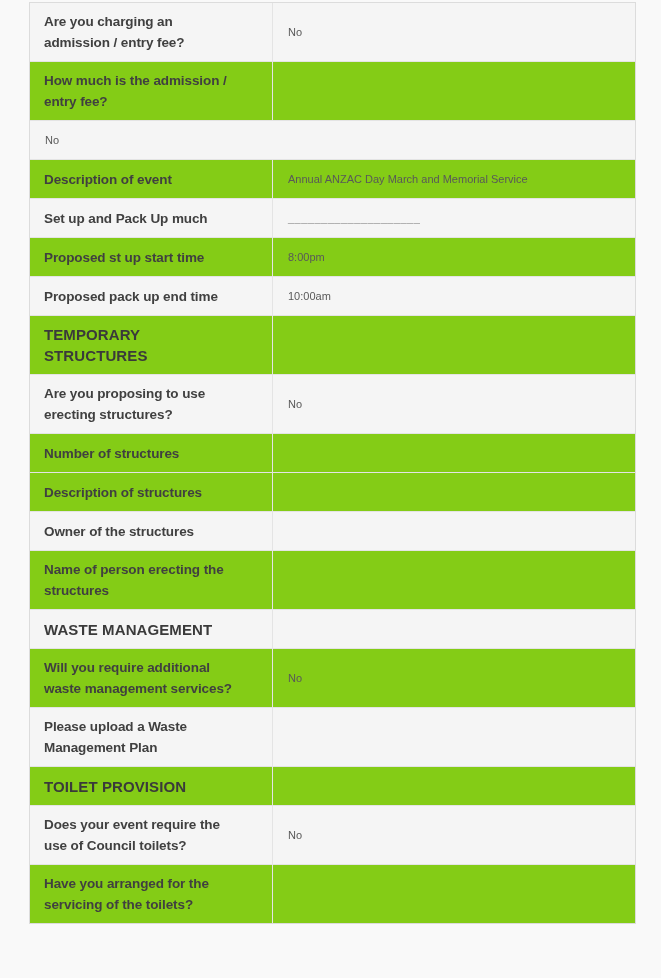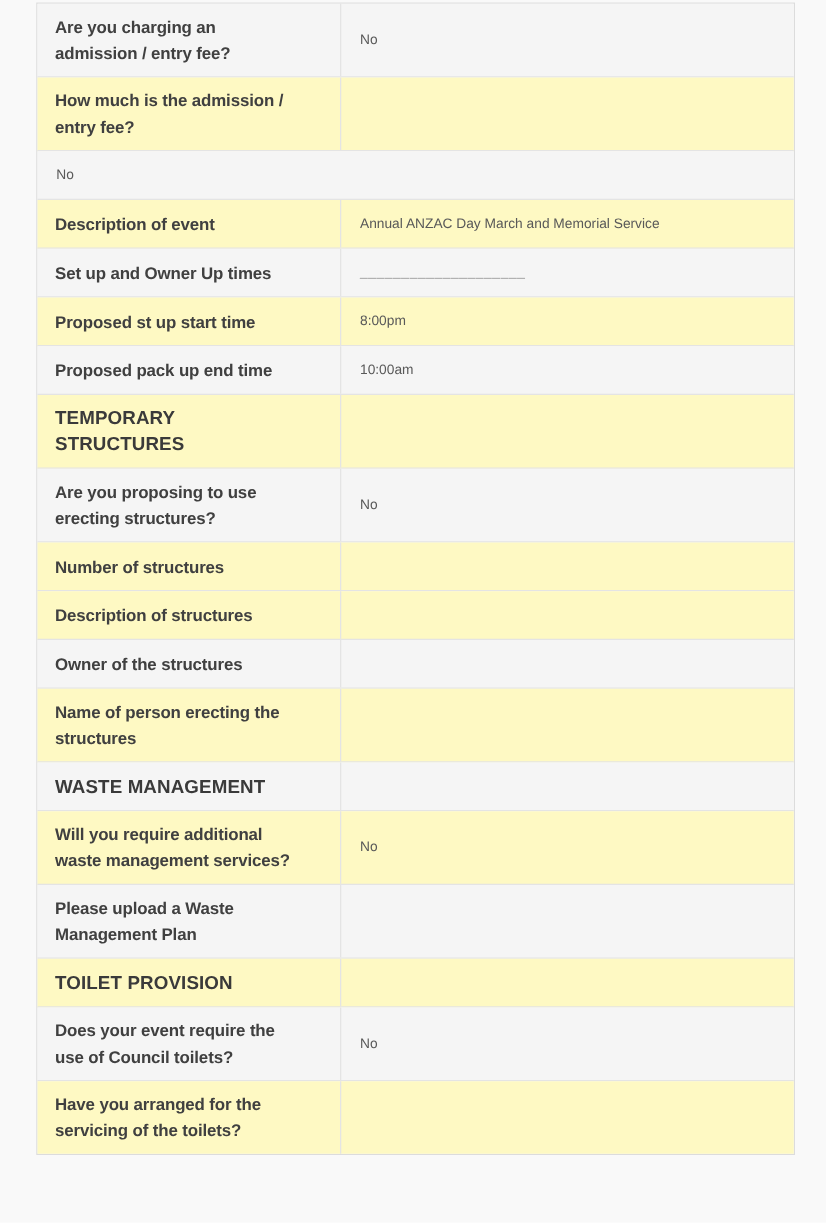--- a/index.html
+++ b/index.html
@@ -27,21 +27,21 @@
   }
   .row {
     display: flex;
     min-height: 38px;
     border-bottom: 1px solid #e4e4e4;
   }
   .row:last-child {
     border-bottom: none;
   }
   .row.stripe { background: #f5f5f5; }
-  .row.white  { background: #fef9c3; }
+  .row.white  { background: #84cc16; }
   .cell {
     display: flex;
     align-items: center;
     box-sizing: border-box;
   }
   .label-cell {
     width: 243px;
     flex: 0 0 243px;
     padding: 8px 37px 8px 14px;
     border-right: 1px solid #e4e4e4;
@@ -105,21 +105,21 @@
     <div class="cell label-cell">
       <span class="label">Description of event</span>
     </div>
     <div class="cell value-cell">
       <span class="value">Annual ANZAC Day March and Memorial Service</span>
     </div>
   </div>
 
   <div class="row stripe">
     <div class="cell label-cell">
-      <span class="label">Set up and Owner Up times</span>
+      <span class="label">Set up and Pack Up much</span>
     </div>
     <div class="cell value-cell">
       <span class="value underline">____________________</span>
     </div>
   </div>
 
   <div class="row white">
     <div class="cell label-cell">
       <span class="label">Proposed st up start time</span>
     </div>

